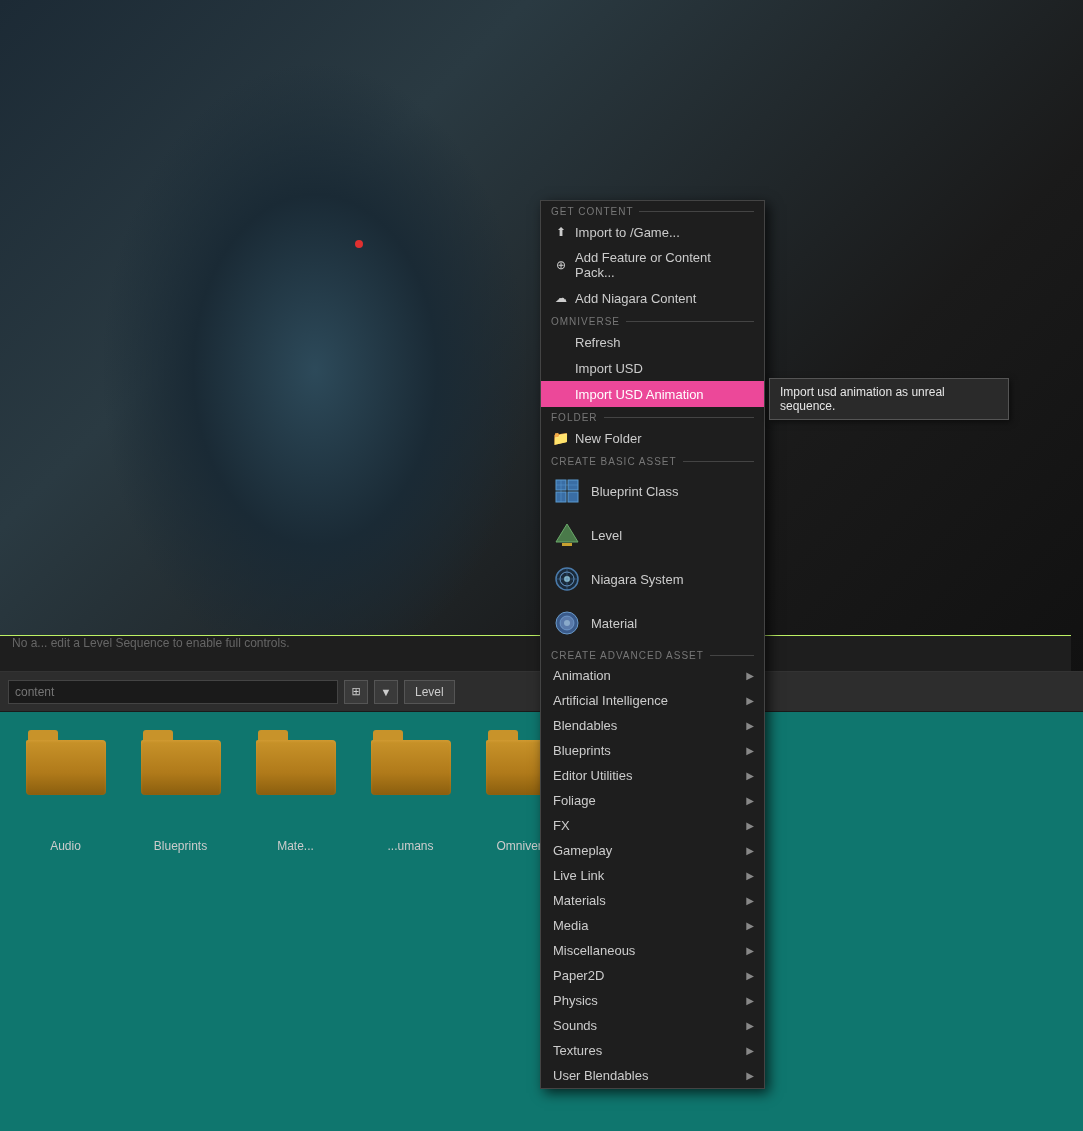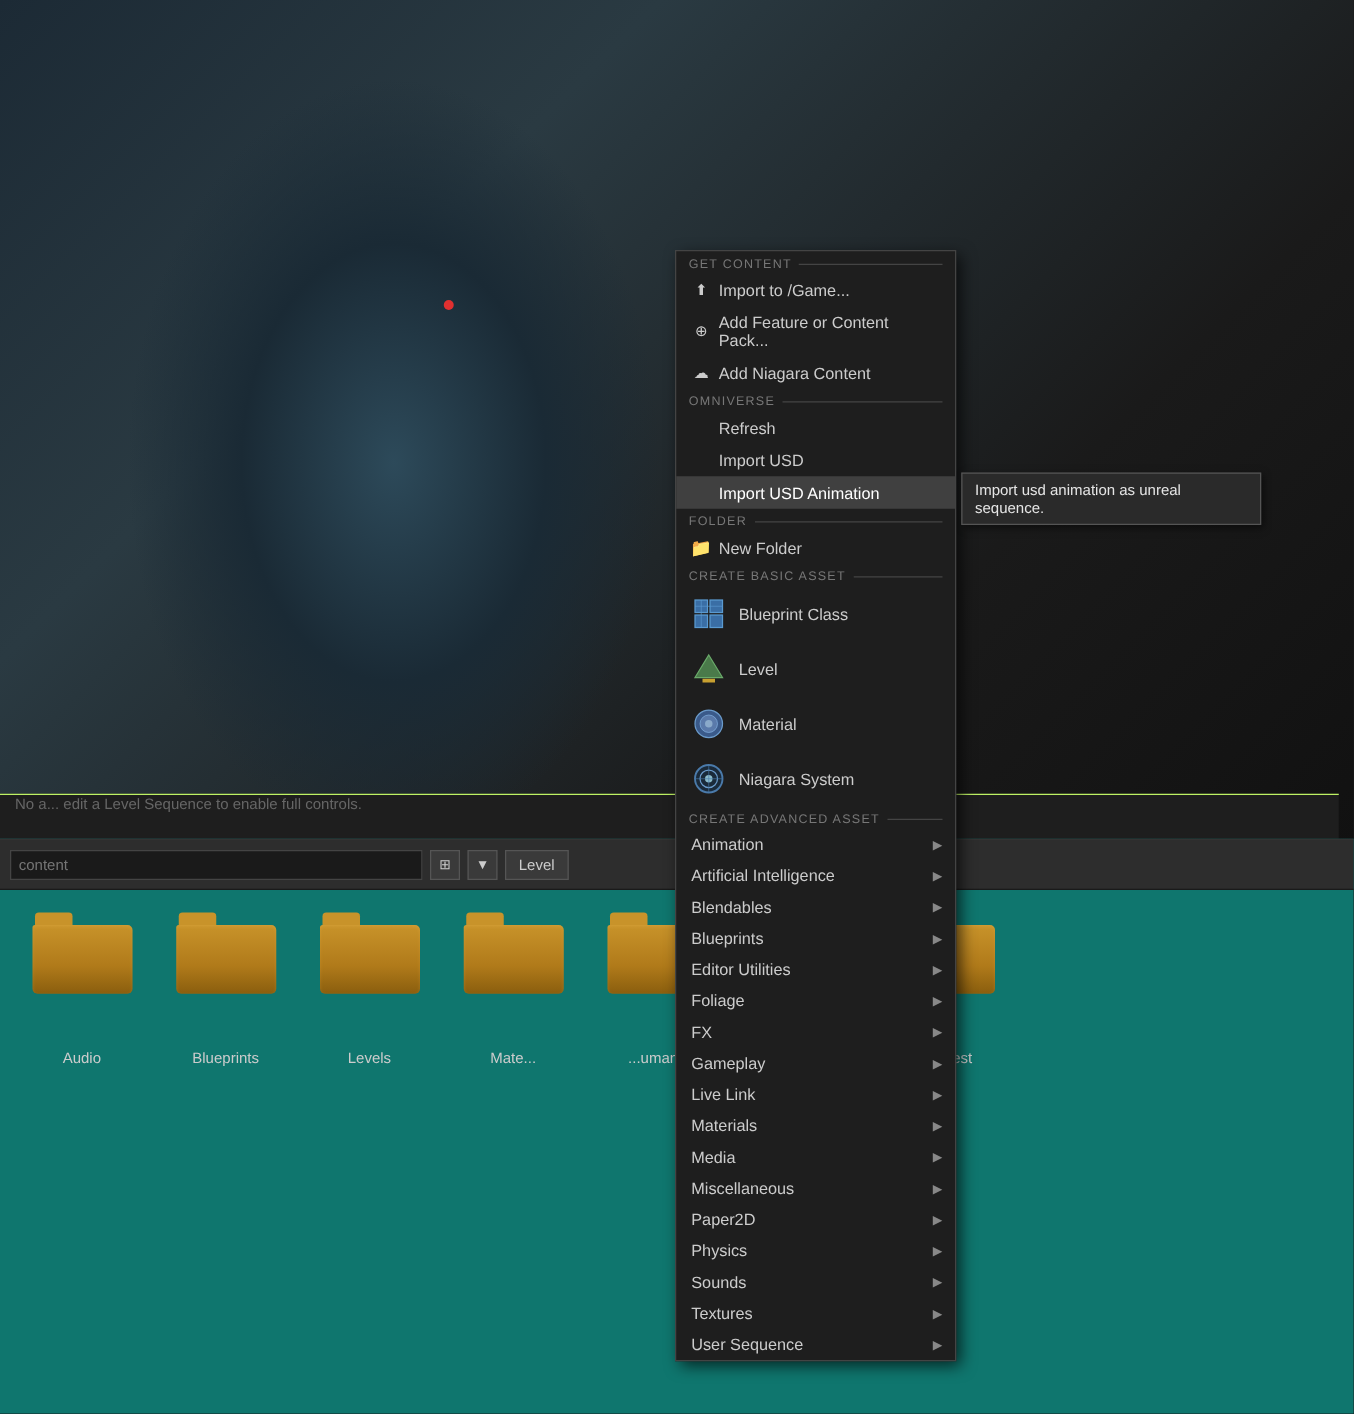--- a/index.html
+++ b/index.html
@@ -171,21 +171,21 @@
       align-items: center;
       padding: 5px 10px 5px 12px;
       color: #ccc;
       font-size: 13px;
       cursor: pointer;
       gap: 6px;
       position: relative;
     }
 
     .menu-item.selected {
-      background: #404040;
+      background: #ec4899;
       color: #fff;
     }
 
     .menu-item .icon {
       width: 16px;
       height: 16px;
       flex-shrink: 0;
       display: flex;
       align-items: center;
       justify-content: center;
@@ -285,27 +285,20 @@
         <div class="folder-body"></div>
       </div>
       <div class="folder-label">Audio</div>
     </div>
       <div class="folder-item">
       <div class="folder-icon">
         <div class="folder-tab"></div>
         <div class="folder-body"></div>
       </div>
       <div class="folder-label">Blueprints</div>
-    </div>
-      <div class="folder-item">
-      <div class="folder-icon">
-        <div class="folder-tab"></div>
-        <div class="folder-body"></div>
-      </div>
-      <div class="folder-label">Levels</div>
     </div>
       <div class="folder-item">
       <div class="folder-icon">
         <div class="folder-tab"></div>
         <div class="folder-body"></div>
       </div>
       <div class="folder-label">Mate...</div>
     </div>
       <div class="folder-item">
       <div class="folder-icon">
@@ -389,41 +382,41 @@
         <polygon points="13,2 24,20 2,20" fill="#4a7a4a" stroke="#6aaa6a" stroke-width="1"></polygon>
         <rect x="8" y="21" width="10" height="3" fill="#c8a030"></rect>
       </svg>
     </div>
     <span>Level</span>
   </div>
 
   <div class="asset-item">
     <div class="asset-icon">
       <svg width="26" height="26" viewBox="0 0 26 26">
-        <circle cx="13" cy="13" r="11" fill="#3a5a8a" stroke="#6a9aca" stroke-width="1"></circle>
-        <circle cx="13" cy="13" r="7" fill="#5a7aaa" stroke="#8abaea" stroke-width="0.5"></circle>
-        <circle cx="13" cy="13" r="3" fill="#8aaaca"></circle>
-      </svg>
-    </div>
-    <span>Material</span>
-  </div>
-
-  <div class="asset-item">
-    <div class="asset-icon">
-      <svg width="26" height="26" viewBox="0 0 26 26">
         <circle cx="13" cy="13" r="11" fill="#1a2a3a" stroke="#4a7aaa" stroke-width="1.5"></circle>
         <circle cx="13" cy="13" r="7" fill="none" stroke="#6a9aca" stroke-width="1"></circle>
         <circle cx="13" cy="13" r="3" fill="#8abaca"></circle>
         <line x1="13" y1="2" x2="13" y2="24" stroke="#4a7aaa" stroke-width="0.5"></line>
         <line x1="2" y1="13" x2="24" y2="13" stroke="#4a7aaa" stroke-width="0.5"></line>
       </svg>
     </div>
     <span>Niagara System</span>
   </div>
 
+  <div class="asset-item">
+    <div class="asset-icon">
+      <svg width="26" height="26" viewBox="0 0 26 26">
+        <circle cx="13" cy="13" r="11" fill="#3a5a8a" stroke="#6a9aca" stroke-width="1"></circle>
+        <circle cx="13" cy="13" r="7" fill="#5a7aaa" stroke="#8abaea" stroke-width="0.5"></circle>
+        <circle cx="13" cy="13" r="3" fill="#8aaaca"></circle>
+      </svg>
+    </div>
+    <span>Material</span>
+  </div>
+
   <div class="menu-section-label">CREATE ADVANCED ASSET</div>
 
   <div class="menu-item">
     <span>Animation</span>
     <span class="arrow">▶</span>
   </div>
   <div class="menu-item">
     <span>Artificial Intelligence</span>
     <span class="arrow">▶</span>
   </div>
@@ -477,20 +470,20 @@
   </div>
   <div class="menu-item">
     <span>Sounds</span>
     <span class="arrow">▶</span>
   </div>
   <div class="menu-item">
     <span>Textures</span>
     <span class="arrow">▶</span>
   </div>
   <div class="menu-item">
-    <span>User Sequence</span>
+    <span>User Blendables</span>
     <span class="arrow">▶</span>
   </div>
 </div>
 
 <div class="tooltip-box">
   <span>Import usd animation as unreal sequence.</span>
 </div>
 
 </body></html>

